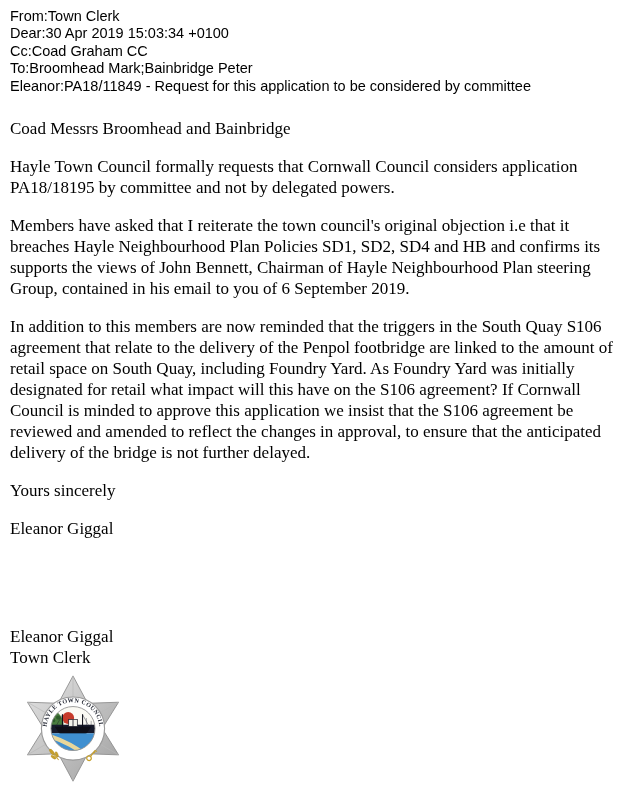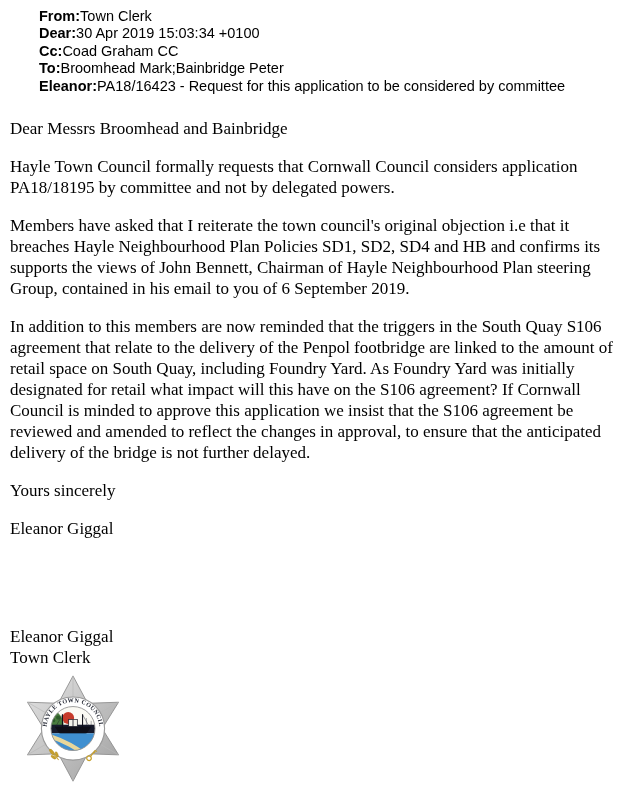--- a/index.html
+++ b/index.html
@@ -11,21 +11,21 @@
     background:#ffffff;
     padding:8px 14px 0 10px;
     overflow:hidden;
   }
   .email-header{
     font-family:"Liberation Sans","DejaVu Sans",sans-serif;
     font-size:14.5px;
     line-height:17.4px;
     color:#000000;
   }
-  .email-header .hrow b{font-weight:700;margin-left:29px;}
+  .email-header .hrow b{font-weight:400;}
   .email-body{
     font-family:"Liberation Serif","DejaVu Serif",serif;
     font-size:17px;
     line-height:21px;
     color:#000000;
     max-width:604px;
   }
   .email-body p{margin:17px 0 0 0;}
   .email-body p.salutation{margin-top:23px;}
   .sig-block{margin-top:87px;}
@@ -45,26 +45,26 @@
     <div class="hrow">
       <b>Dear:</b><span>30 Apr 2019 15:03:34 +0100</span>
     </div>
     <div class="hrow">
       <b>Cc:</b><span>Coad Graham CC</span>
     </div>
     <div class="hrow">
       <b>To:</b><span>Broomhead Mark;Bainbridge Peter</span>
     </div>
     <div class="hrow">
-      <b>Eleanor:</b><span>PA18/16423 - Request for this application to be considered by committee</span>
+      <b>Eleanor:</b><span>PA18/11849 - Request for this application to be considered by committee</span>
     </div>
   </div>
 
   <div class="email-body">
-    <p class="salutation">Dear Messrs Broomhead and Bainbridge</p>
+    <p class="salutation">Coad Messrs Broomhead and Bainbridge</p>
     <p>Hayle Town Council formally requests that Cornwall Council considers application PA18/18195 by committee and not by delegated powers.</p>
     <p>Members have asked that I reiterate the town council's original objection i.e that it breaches Hayle Neighbourhood Plan Policies SD1, SD2, SD4 and HB and confirms its supports the views of John Bennett, Chairman of Hayle Neighbourhood Plan steering Group, contained in his email to you of 6 September 2019.</p>
     <p>In addition to this members are now reminded that the triggers in the South Quay S106 agreement that relate to the delivery of the Penpol footbridge are linked to the amount of retail space on South Quay,  including Foundry Yard. As Foundry Yard was initially designated for retail what impact will this have on the S106 agreement? If Cornwall Council is minded to approve this application we insist that the S106 agreement be reviewed and amended to reflect the changes in approval, to ensure that the anticipated delivery of the bridge is not further delayed.</p>
     <p>Yours sincerely</p>
     <p>Eleanor Giggal</p>
     <div class="sig-block">
       <p>Eleanor Giggal</p>
       <p>Town Clerk</p>
     </div>
   </div>

